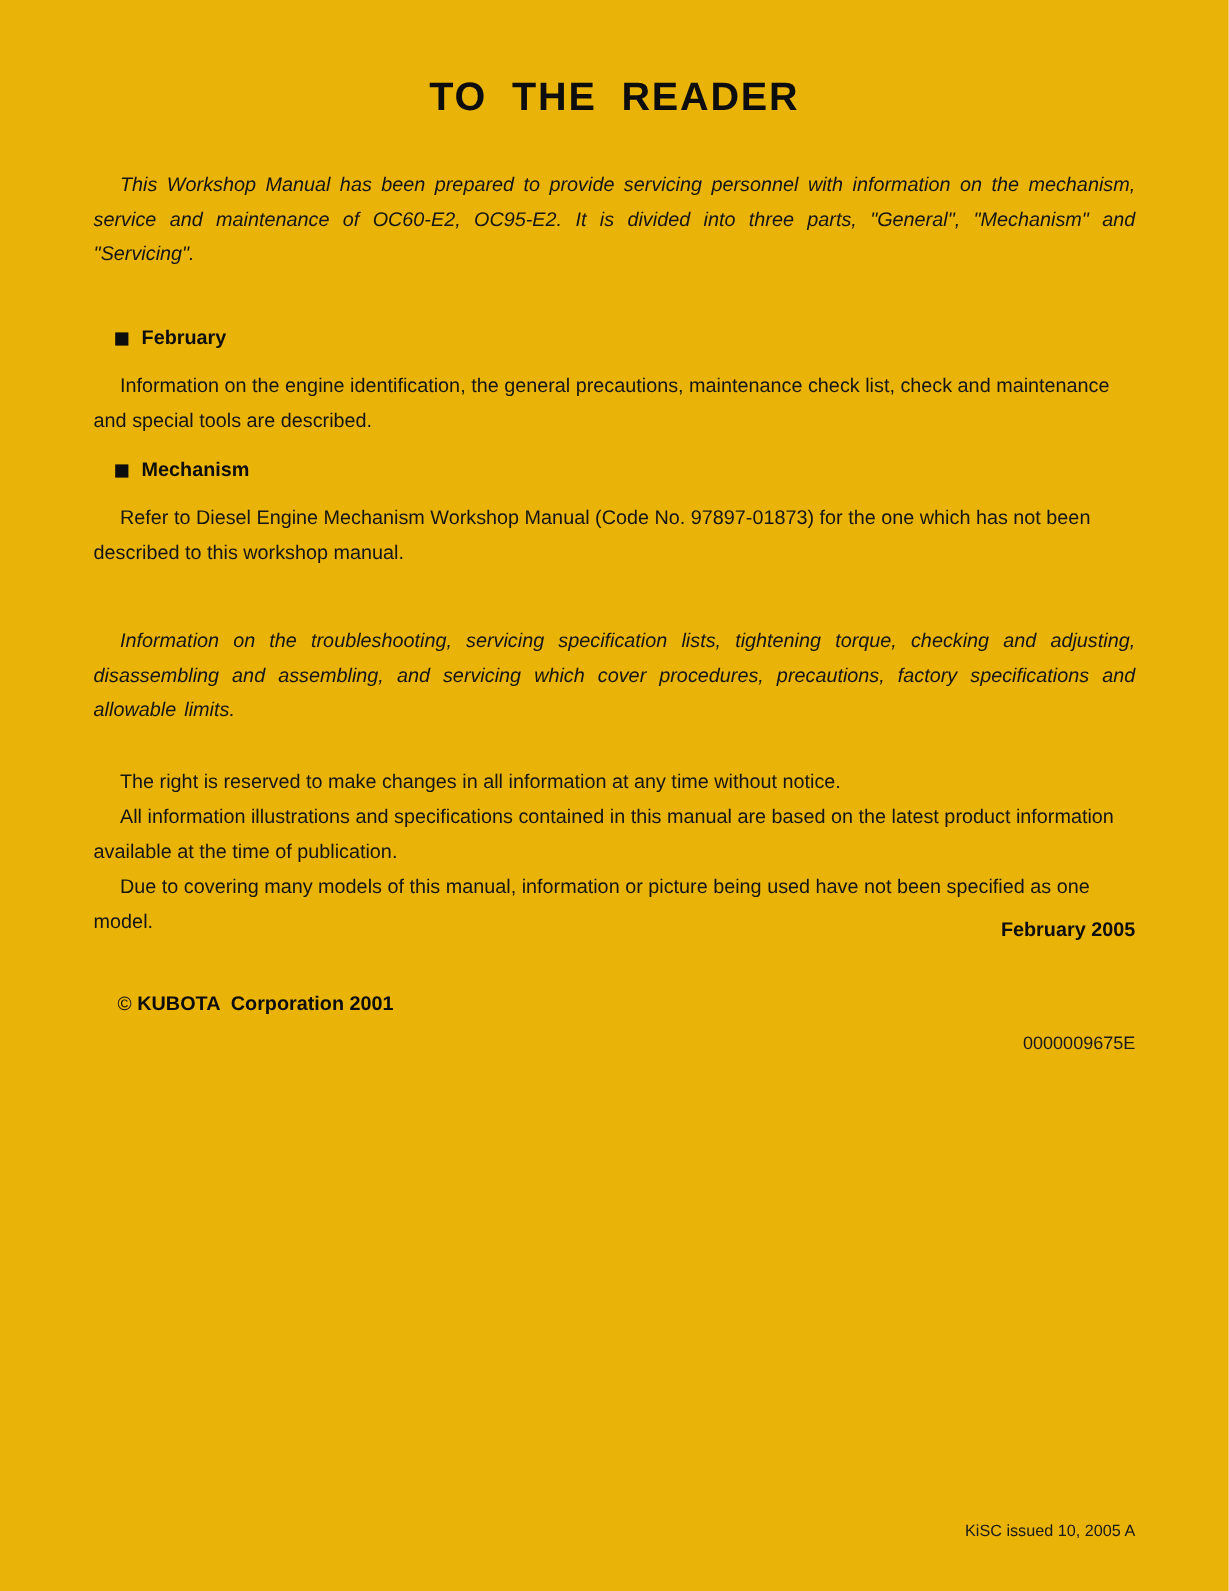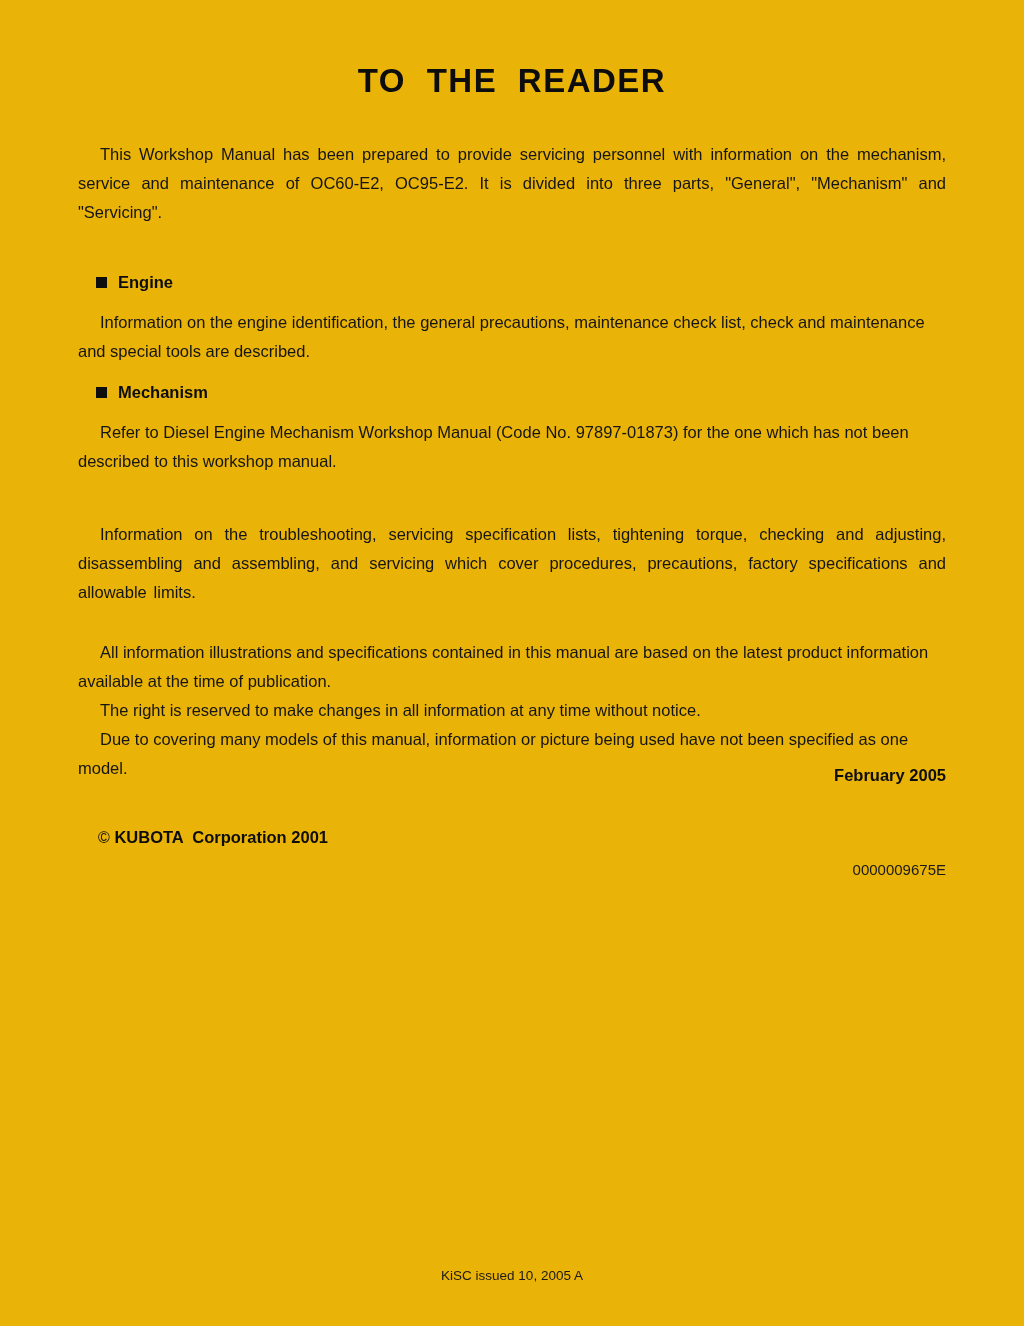--- a/index.html
+++ b/index.html
@@ -42,20 +42,21 @@
   p.para {
     margin: 0;
     font-size: 16.5px;
     line-height: 29px;
     text-align: justify;
     text-justify: inter-word;
     color: #151515;
   }
   p.para.loose {
     word-spacing: 2.2px;
+    font-style: italic;
   }
   p.para .indent {
     display: inline-block;
     width: 22px;
   }
   p.flush {
     text-align: left;
   }
 
   
@@ -124,63 +125,63 @@
     font-size: 15px;
     color: #1a1a1a;
   }
 
   
   .footer {
     position: absolute;
     left: 78px;
     top: 1268px;
     width: 868px;
-    text-align: center;
+    text-align: right;
     font-size: 13.5px;
     color: #1a1a1a;
   }
 </style>
 </head>
 <body>
 
 <div class="page">
 
   <div class="doc-title">TO  THE  READER</div>
 
   <div class="content">
 
     <p class="para loose"><span class="indent"></span><span>This Workshop Manual has been prepared to provide servicing personnel with information on the mechanism, service and maintenance of OC60-E2, OC95-E2.  It is divided into three parts, "General", "Mechanism" and "Servicing".</span></p>
 
     <div class="sp-intro"></div>
 
     <div class="section-head">
       <span class="sq-bullet"></span>
-      <span class="label">Engine</span>
+      <span class="label">February</span>
     </div>
     <div class="sp-a"></div>
     <p class="para flush"><span class="indent"></span><span>Information on the engine identification, the general precautions, maintenance check list, check and maintenance and special tools are described.</span></p>
 
     <div class="sp-b"></div>
 
     <div class="section-head">
       <span class="sq-bullet"></span>
       <span class="label">Mechanism</span>
     </div>
     <div class="sp-a"></div>
     <p class="para flush"><span class="indent"></span><span>Refer to Diesel Engine Mechanism Workshop Manual (Code No. 97897-01873) for the one which has not been described to this workshop manual.</span></p>
 
     <div class="sp-d"></div>
 
     <div class="sp-e"></div>
     <p class="para loose"><span class="indent"></span><span>Information on the troubleshooting, servicing specification lists, tightening torque, checking and adjusting, disassembling and assembling, and servicing which cover procedures, precautions, factory specifications and allowable limits.</span></p>
 
     <div class="sp-f"></div>
 
+    <p class="para flush"><span class="indent"></span><span>The right is reserved to make changes in all information at any time without notice.</span></p>
     <p class="para flush"><span class="indent"></span><span>All information illustrations and specifications contained in this manual are based on the latest product information available at the time of publication.</span></p>
-    <p class="para flush"><span class="indent"></span><span>The right is reserved to make changes in all information at any time without notice.</span></p>
     <p class="para flush"><span class="indent"></span><span>Due to covering many models of this manual, information or picture being used have not been specified as one model.</span></p>
 
   </div>
 
   <div class="date-line">February 2005</div>
 
   <div class="copyright"><span class="csym">©</span><span> KUBOTA  Corporation 2001</span></div>
 
   <div class="doc-code">0000009675E</div>
 

